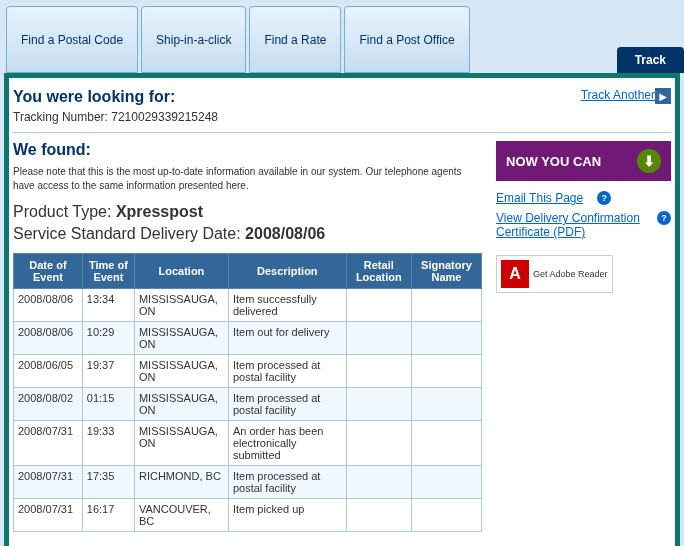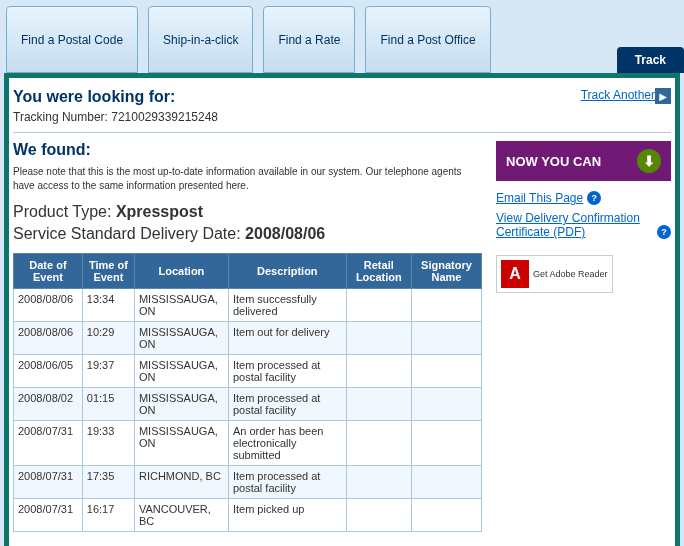--- a/index.html
+++ b/index.html
@@ -10,21 +10,21 @@
       width: 684px;
       min-height: 546px;
     }
 
     
     .top-nav {
       display: flex;
       align-items: stretch;
       background: #d6e8f5;
       padding: 6px 0 0 6px;
-      gap: 10px;
+      gap: 3px;
     }
     .nav-btn {
       background: linear-gradient(to bottom, #e8f4fd, #c5ddf0);
       border: 1px solid #7aaecf;
       border-radius: 4px 4px 0 0;
       padding: 6px 14px;
       font-size: 12px;
       color: #003366;
       cursor: pointer;
       font-weight: normal;
@@ -144,22 +144,22 @@
       height: 24px;
       background: #558800;
       border-radius: 50%;
       display: flex;
       align-items: center;
       justify-content: center;
       font-size: 14px;
     }
     .right-panel-link {
       display: flex;
-      align-items: flex-end;
-      gap: 4px;
+      align-items: flex-start;
+      gap: 14px;
       margin-bottom: 6px;
     }
     .right-panel-link a {
       color: #0066cc;
       text-decoration: underline;
       cursor: pointer;
       font-size: 12px;
     }
     .help-icon {
       width: 14px;

